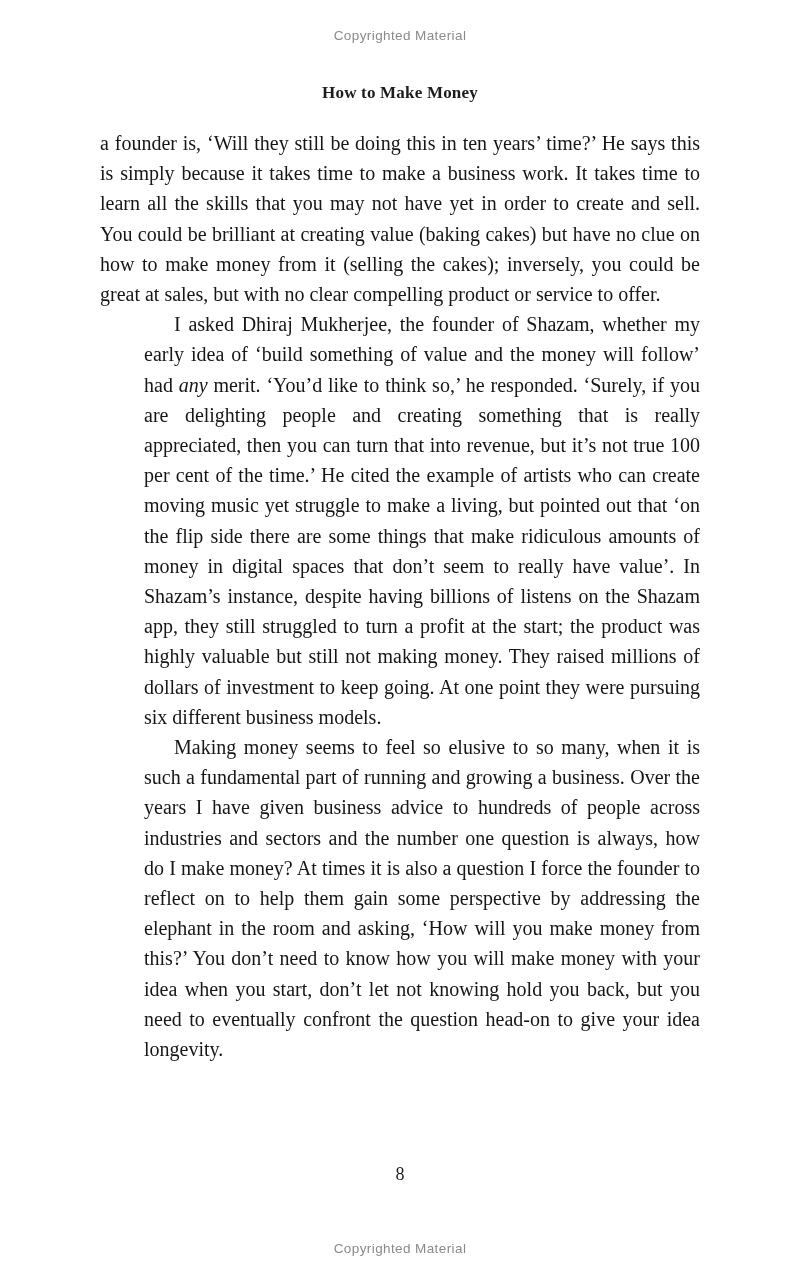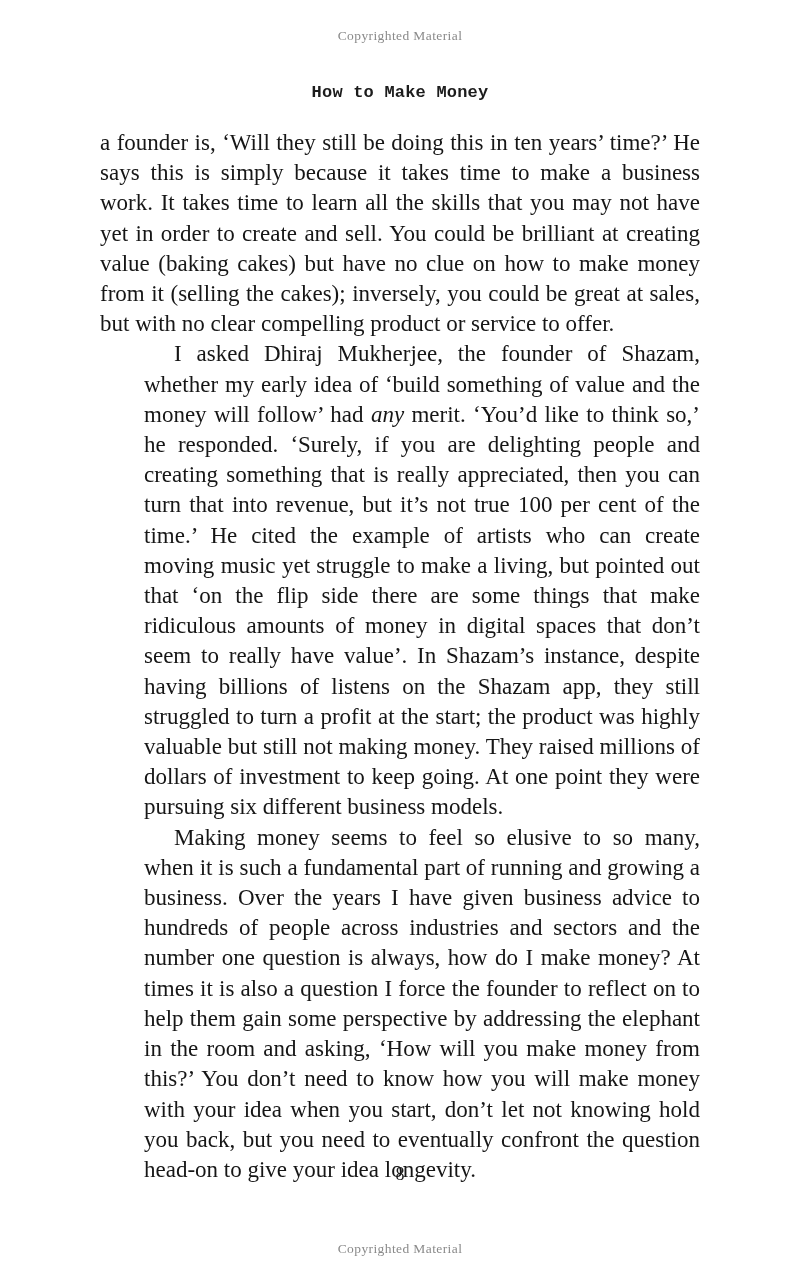--- a/index.html
+++ b/index.html
@@ -13,45 +13,45 @@
     height: 1282px;
     background: #ffffff;
     overflow: hidden;
     font-family: "Liberation Serif", serif;
   }
   .copyright {
     position: absolute;
     left: 0;
     width: 100%;
     text-align: center;
-    font-family: Liberation Serif, serif;
+    font-family: Liberation Sans, sans-serif;
     font-size: 13.5px;
     letter-spacing: 0.4px;
     color: #8a8a8a;
   }
   .copyright.top { top: 28px; }
   .copyright.bottom { top: 1241px; }
   .running-header {
     position: absolute;
     top: 83px;
     left: 0;
     width: 100%;
     text-align: center;
-    font-family: Liberation Mono, monospace;
+    font-family: Liberation Serif, serif;
     font-weight: 600;
     font-size: 17px;
     color: #1c1c1c;
     letter-spacing: 0.2px;
   }
   .body-text {
     position: absolute;
     top: 128px;
     left: 100px;
     width: 600px;
-    font-size: 23px;
+    font-size: 20px;
     line-height: 30.2px;
     color: #161616;
     text-align: justify;
   }
   .body-text p {
     margin: 0;
     padding: 0;
   }
   .body-text p.indent {
     text-indent: 30px;

